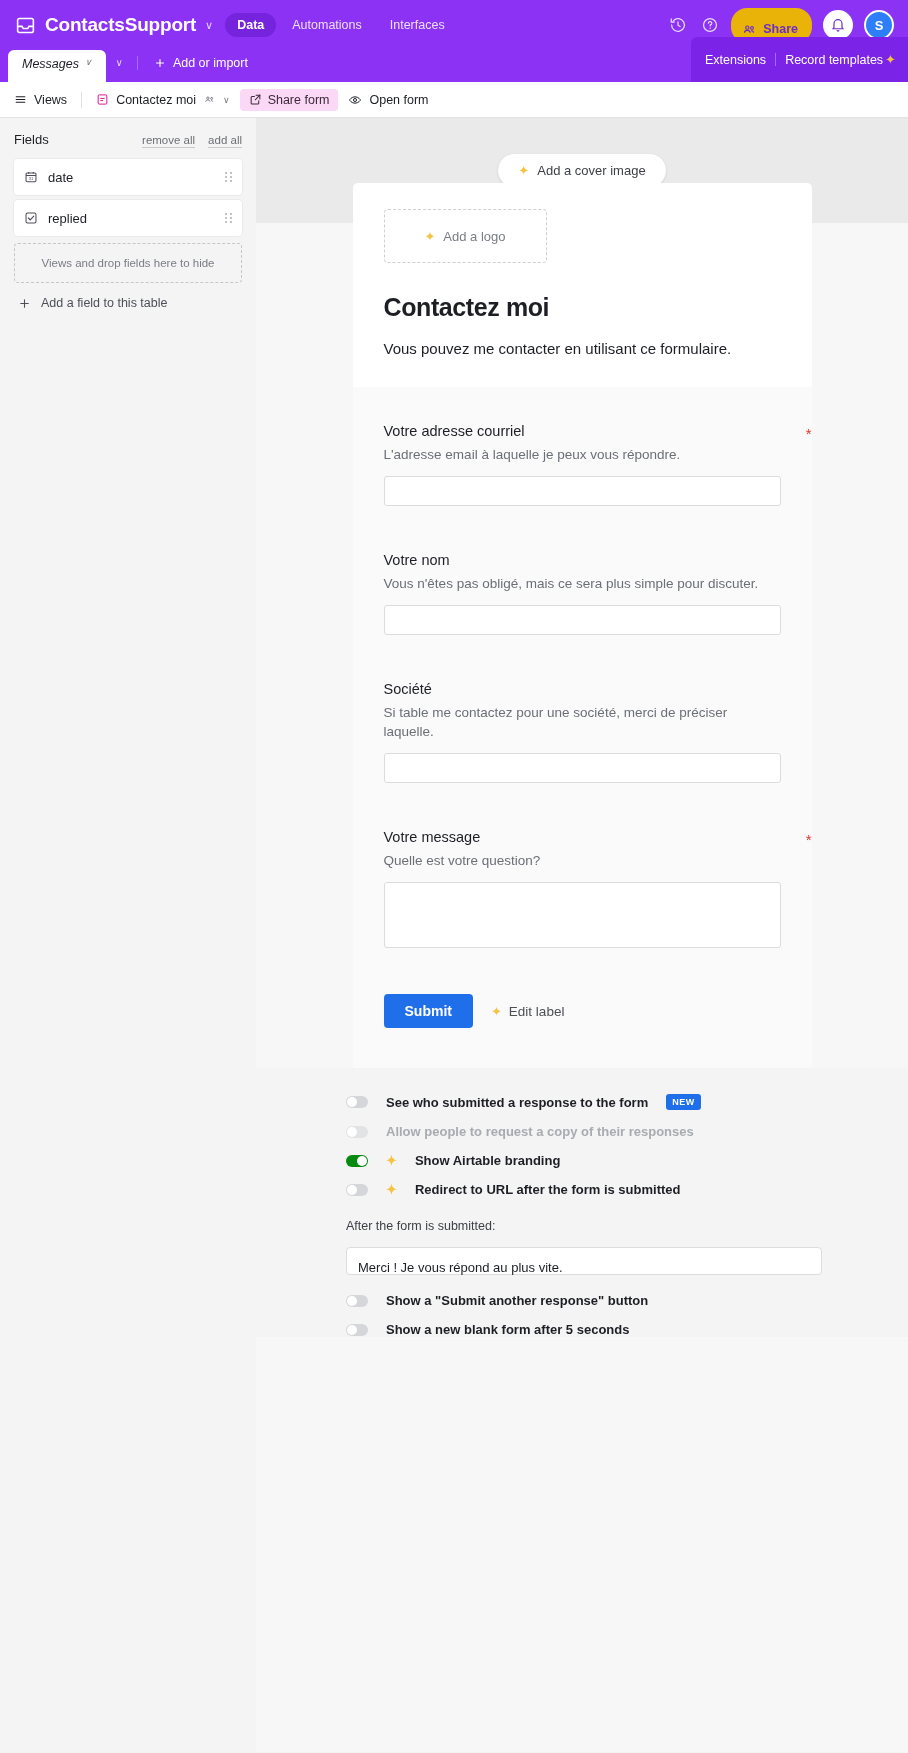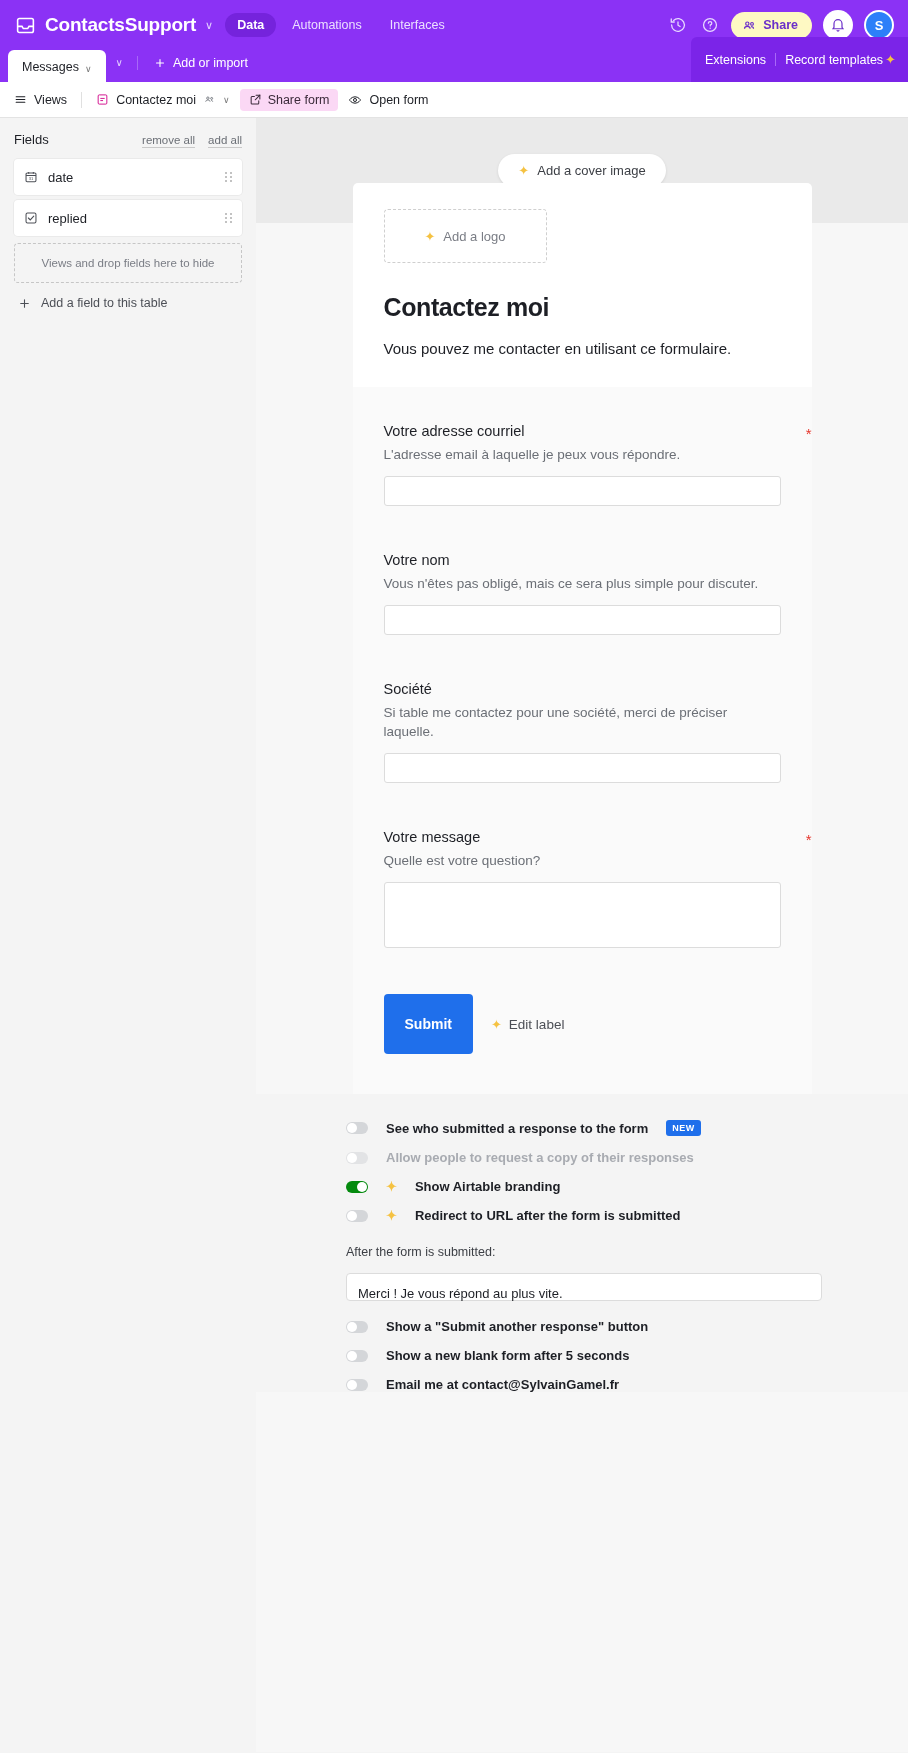--- a/index.html
+++ b/index.html
@@ -54,26 +54,26 @@
     margin-left: auto;
     display: flex;
     align-items: center;
     gap: 11px;
   }
   .ic-circle {
     width: 21px; height: 21px;
     display: flex; align-items: center; justify-content: center;
   }
   .share-btn {
-    background: #fef9c3;
+    background: #eab308;
     color: #6b2fc9;
     font-size: 12.5px;
     font-weight: bold;
     border-radius: 16px;
-    padding: 6px 14px 6px 11px;
+    padding: 14px 14px 6px 11px;
     display: flex;
     align-items: center;
     gap: 6px;
   }
   .bell-btn {
     background: #fff;
     width: 30px; height: 30px;
     border-radius: 50%;
     display: flex; align-items: center; justify-content: center;
   }
@@ -97,23 +97,24 @@
     position: relative;
     padding-left: 8px;
   }
   .tab-active {
     background: #fff;
     border-radius: 6px 6px 0 0;
     padding: 7px 14px 8px 14px;
     font-size: 12.5px;
     color: #1d1f25;
     display: flex;
-    align-items: flex-end;
+    align-items: flex-start;
     gap: 6px;
     height: 32px;
+    font-style: italic;
   }
   .tab-caret {
     color: #777;
     font-size: 9px;
   }
   .tabbar-tools {
     display: flex;
     align-items: center;
     gap: 4px;
     height: 32px;
@@ -313,21 +314,21 @@
   .submit-row {
     display: flex; align-items: center; gap: 18px;
     padding-bottom: 40px;
   }
   .submit-btn {
     background: #1f6feb;
     color: #fff;
     font-size: 14px;
     font-weight: bold;
     border-radius: 4px;
-    padding: 22px 21px;
+    padding: 9px 21px;
   }
   .edit-label {
     font-size: 13.5px; color: #4c4f56;
     display: flex; align-items: center; gap: 7px;
   }
 
   
   .settings {
     padding: 26px 0 0 0;
     background: #f4f4f4;
@@ -664,24 +665,18 @@
           <span>Show a "Submit another response" button</span>
         </div>
 
         <div class="set-row">
           <span class="toggle">
               <i></i>
             </span>
           <span>Show a new blank form after 5 seconds</span>
         </div>
 
-        <div class="set-row">
-          <span class="toggle">
-              <i></i>
-            </span>
-          <span>Email me at contact@SylvainGamel.fr</span>
-        </div>
 
       </div>
     </div>
 
   </div>
 </div>
 
 </body></html>

